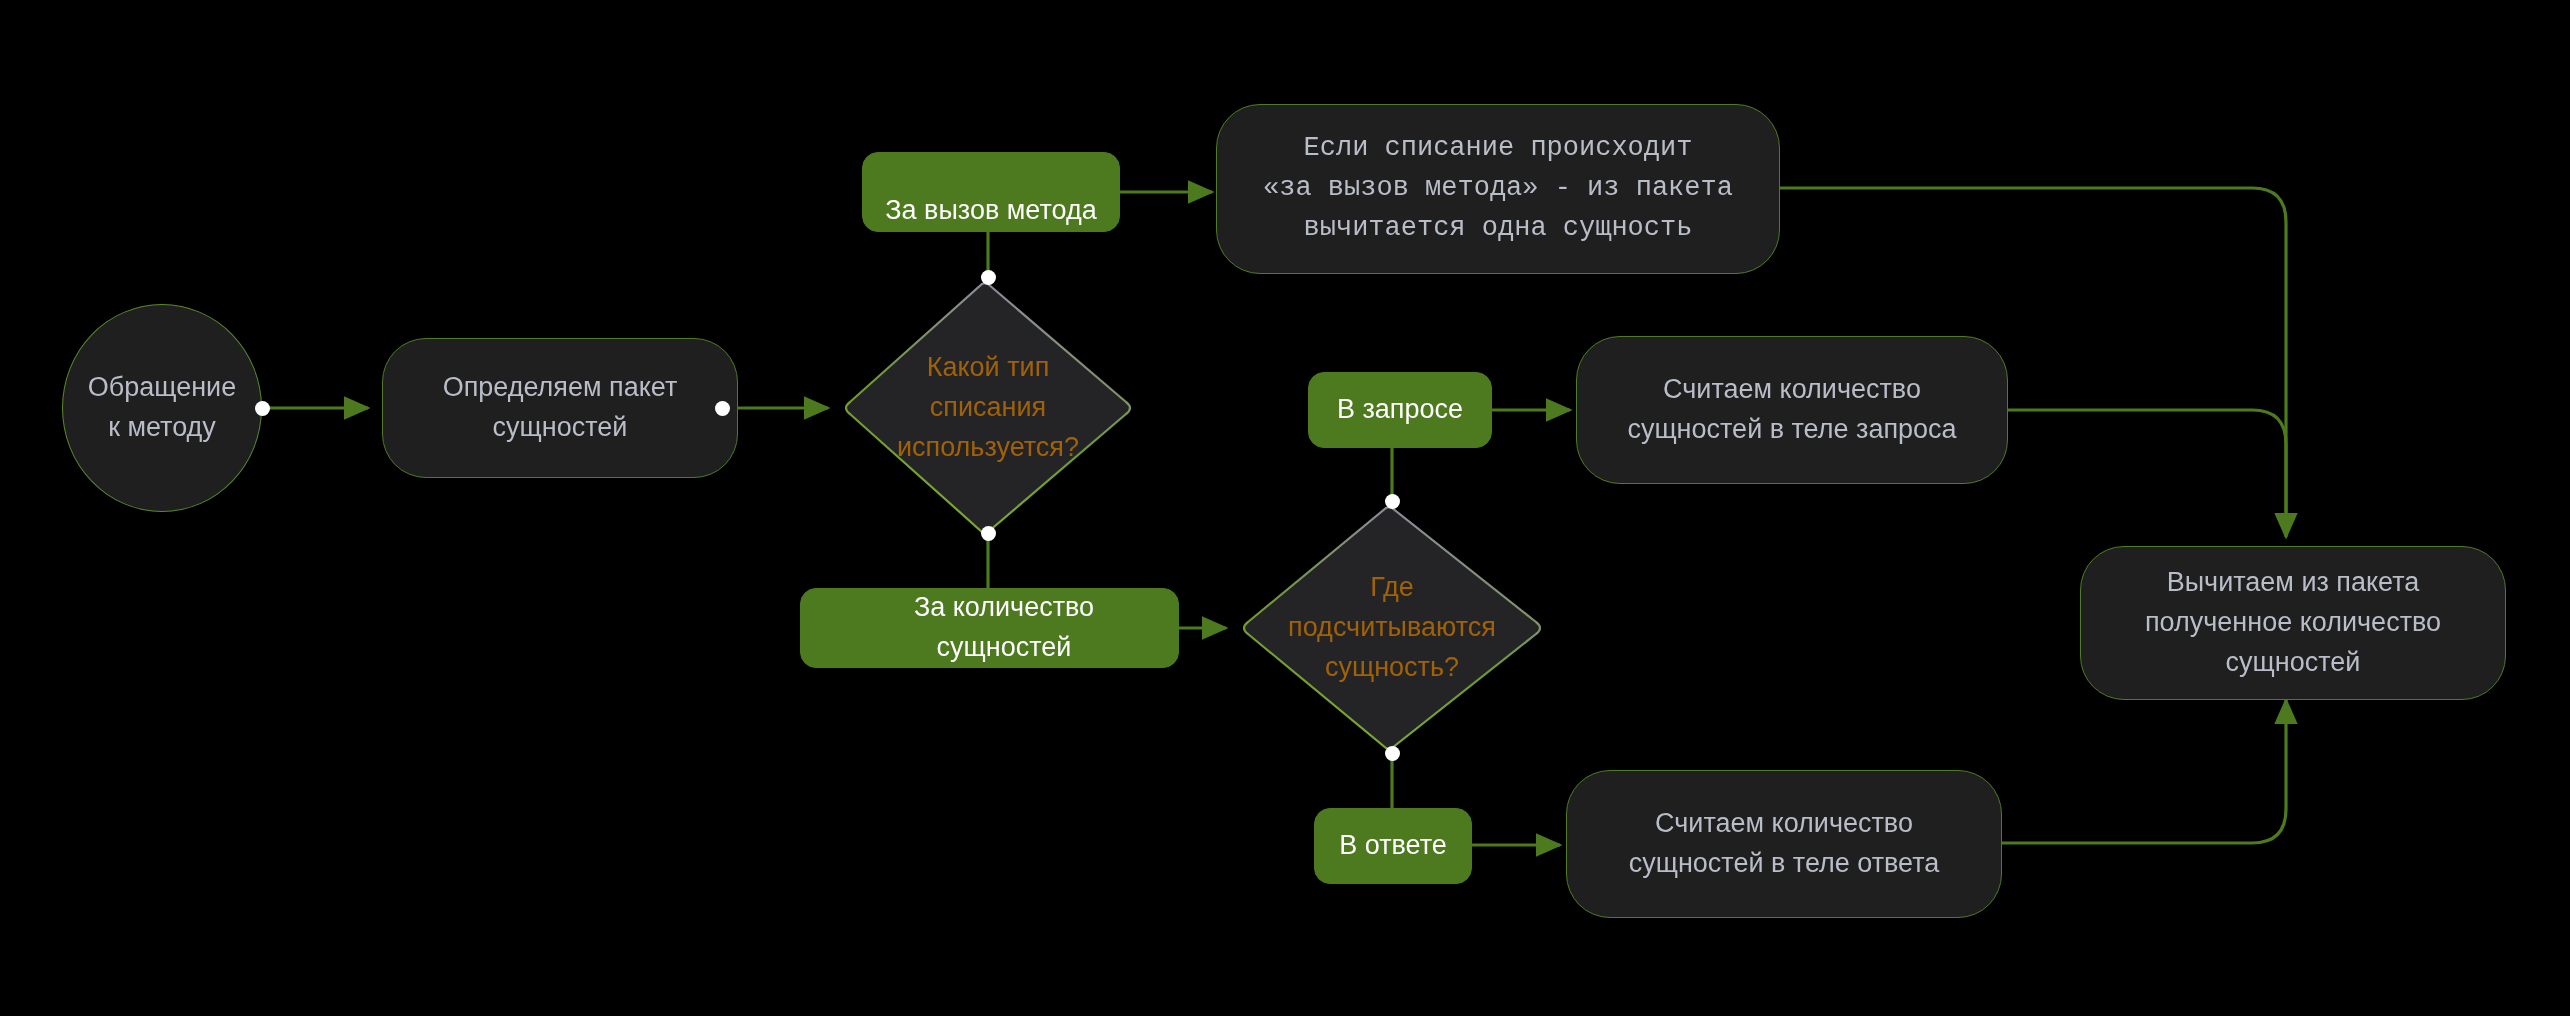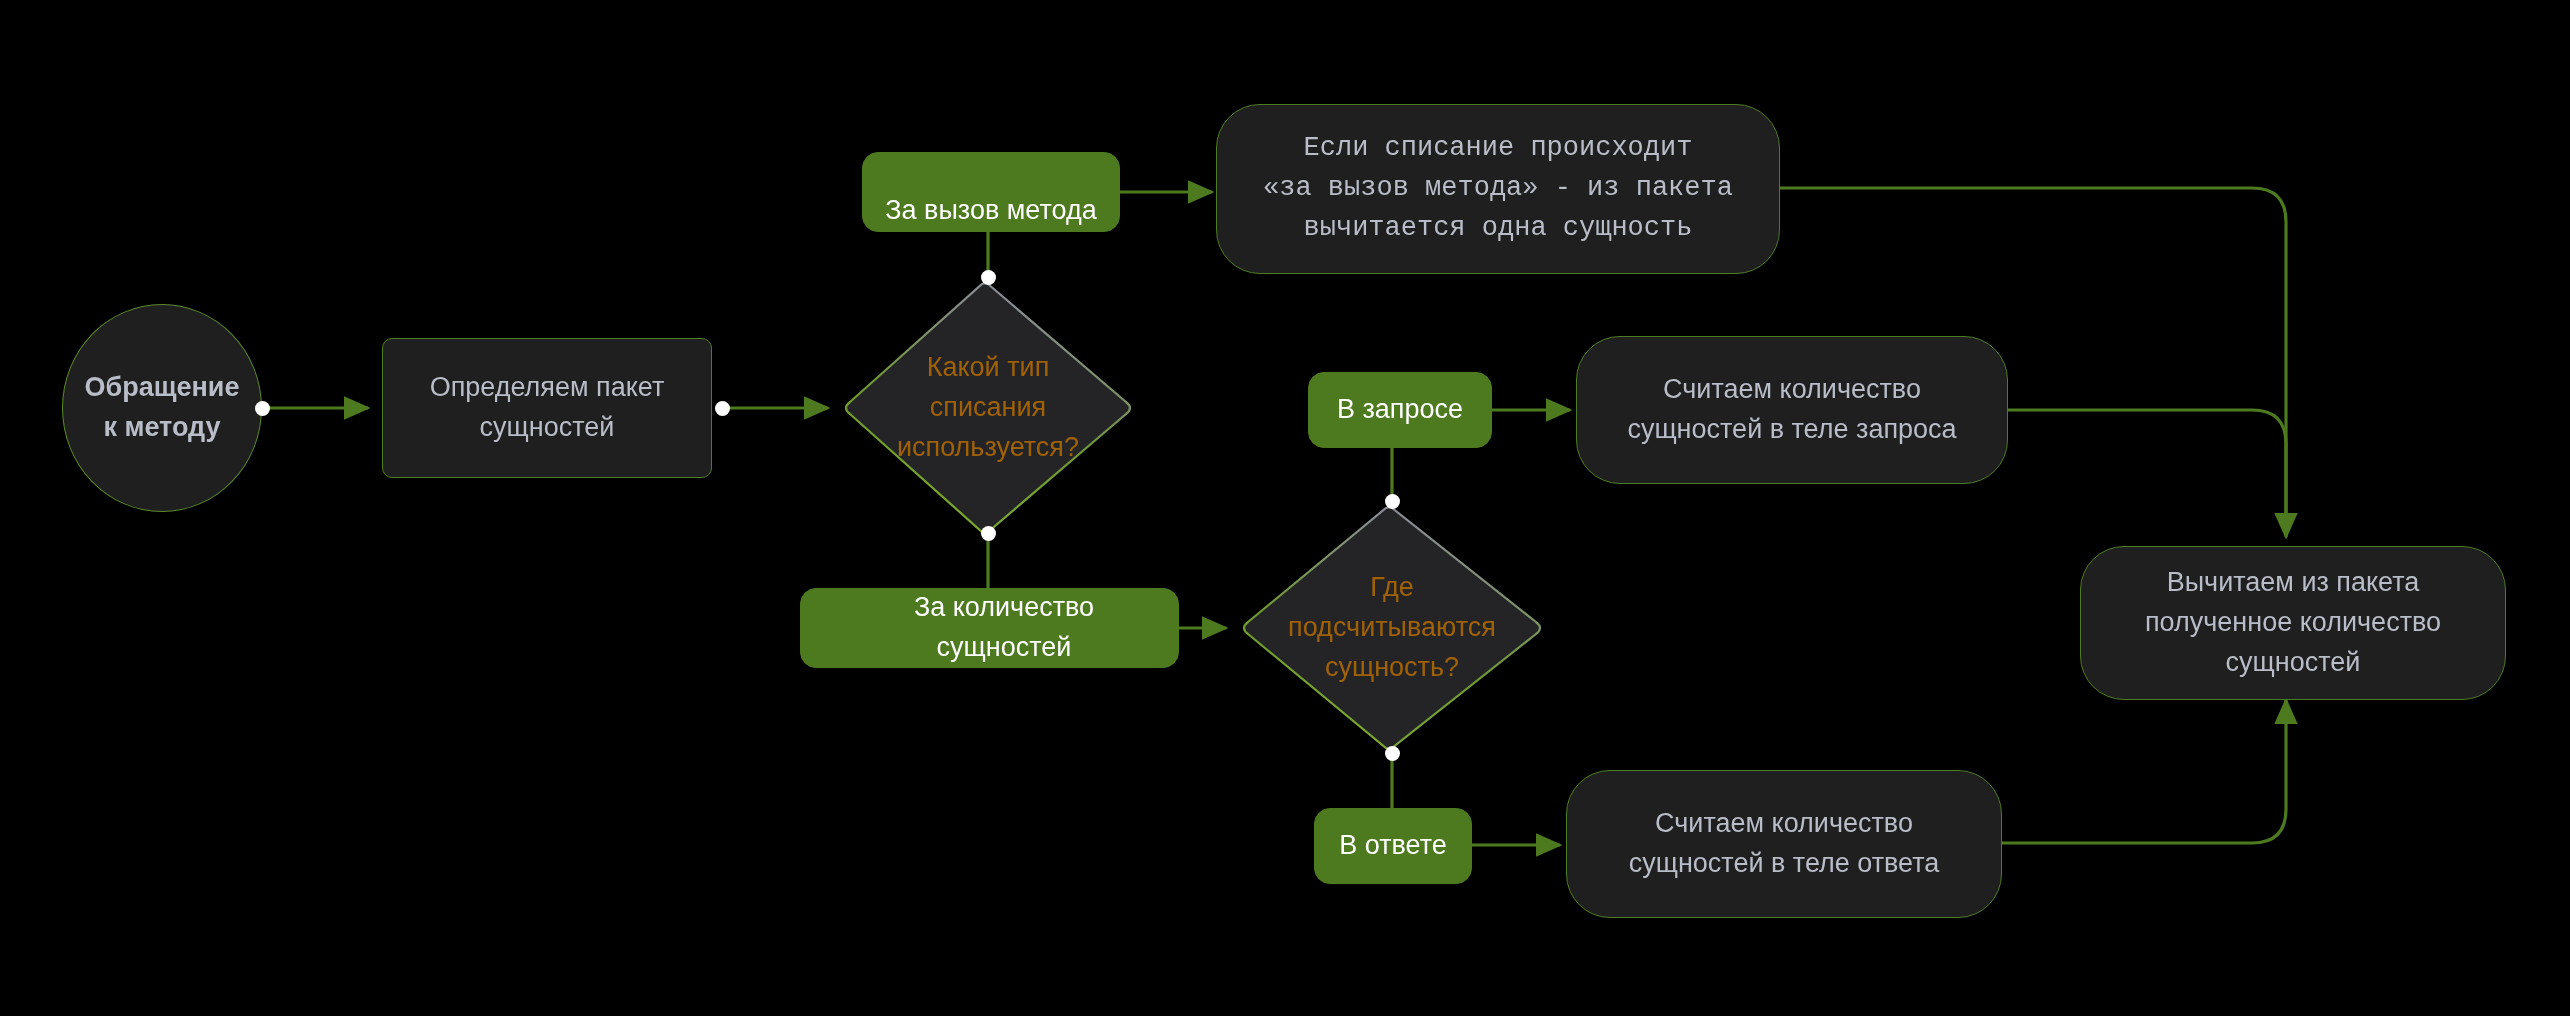--- a/index.html
+++ b/index.html
@@ -131,26 +131,26 @@
       <path d="M 1472,845 L 1560,845" marker-end="url(#arrowR)"></path>
 
       <path d="M 1780,188 L 2252,188 Q 2286,188 2286,222 L 2286,537" marker-end="url(#arrowD)"></path>
 
       <path d="M 2008,410 L 2252,410 Q 2286,410 2286,444 L 2286,530"></path>
 
       <path d="M 2002,843 L 2252,843 Q 2286,843 2286,809 L 2286,700" marker-end="url(#arrowU)"></path>
     </g>
   </svg>
 
-  <div class="node node-ellipse" style="left:62px; top:304px; width:200px; height:208px;font-weight:bold;">
+  <div class="node node-ellipse" style="left:62px; top:304px; width:200px; height:208px;">
     <div class="label">Обращение
 к методу</div>
   </div>
 
-  <div class="node node-dark" style="left:382px; top:338px; width:330px; height:140px;border-radius:10px;">
+  <div class="node node-dark" style="left:382px; top:338px; width:356px; height:140px;">
     <div class="label">Определяем пакет
 сущностей</div>
   </div>
 
   <div class="node node-diamond" style="left:838px; top:278px; width:300px; height:260px;">
     <svg class="diamond-shape" viewBox="0 0 300 260" preserveAspectRatio="none">
       <defs>
         <linearGradient id="dgrad1" x1="0" y1="1" x2="0.35" y2="0">
           <stop offset="0%" stop-color="#7fad33"></stop>
           <stop offset="52%" stop-color="#6e9a30"></stop>

